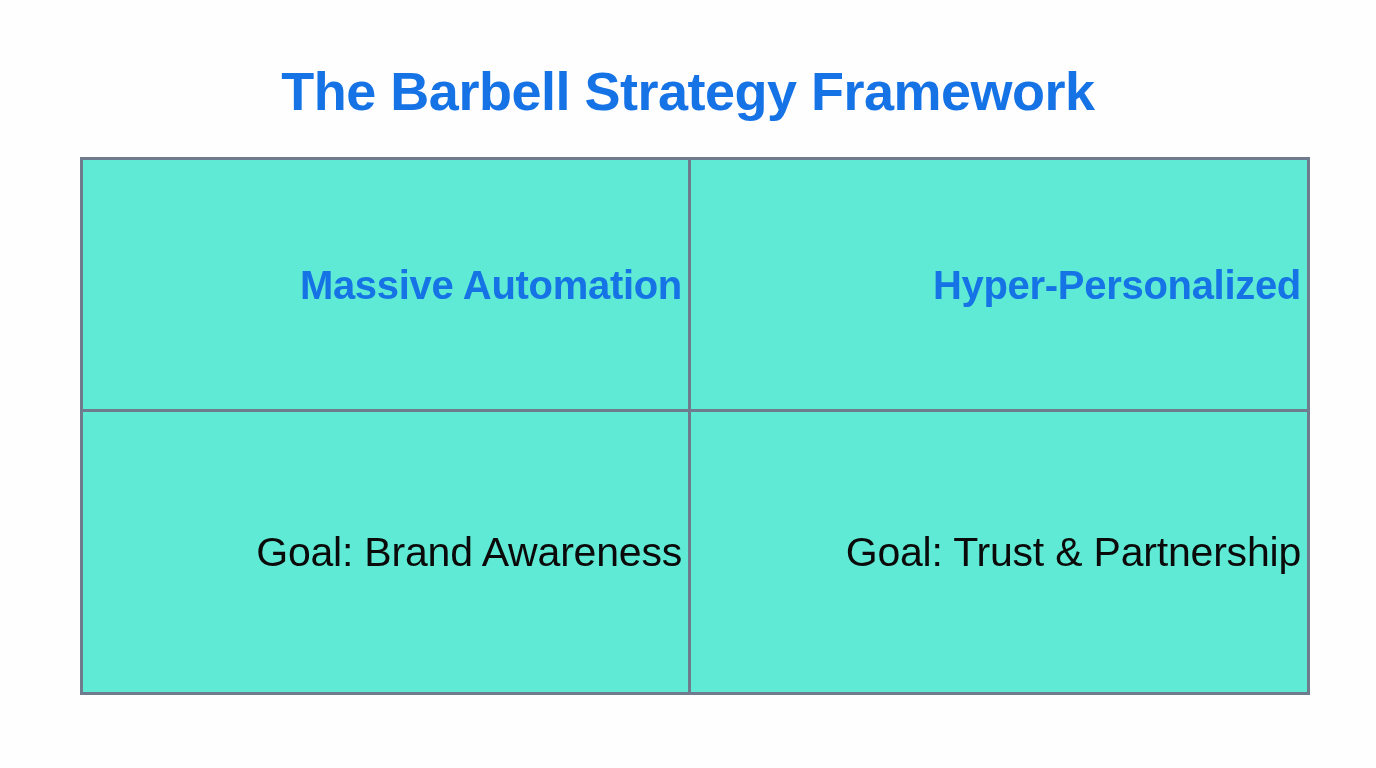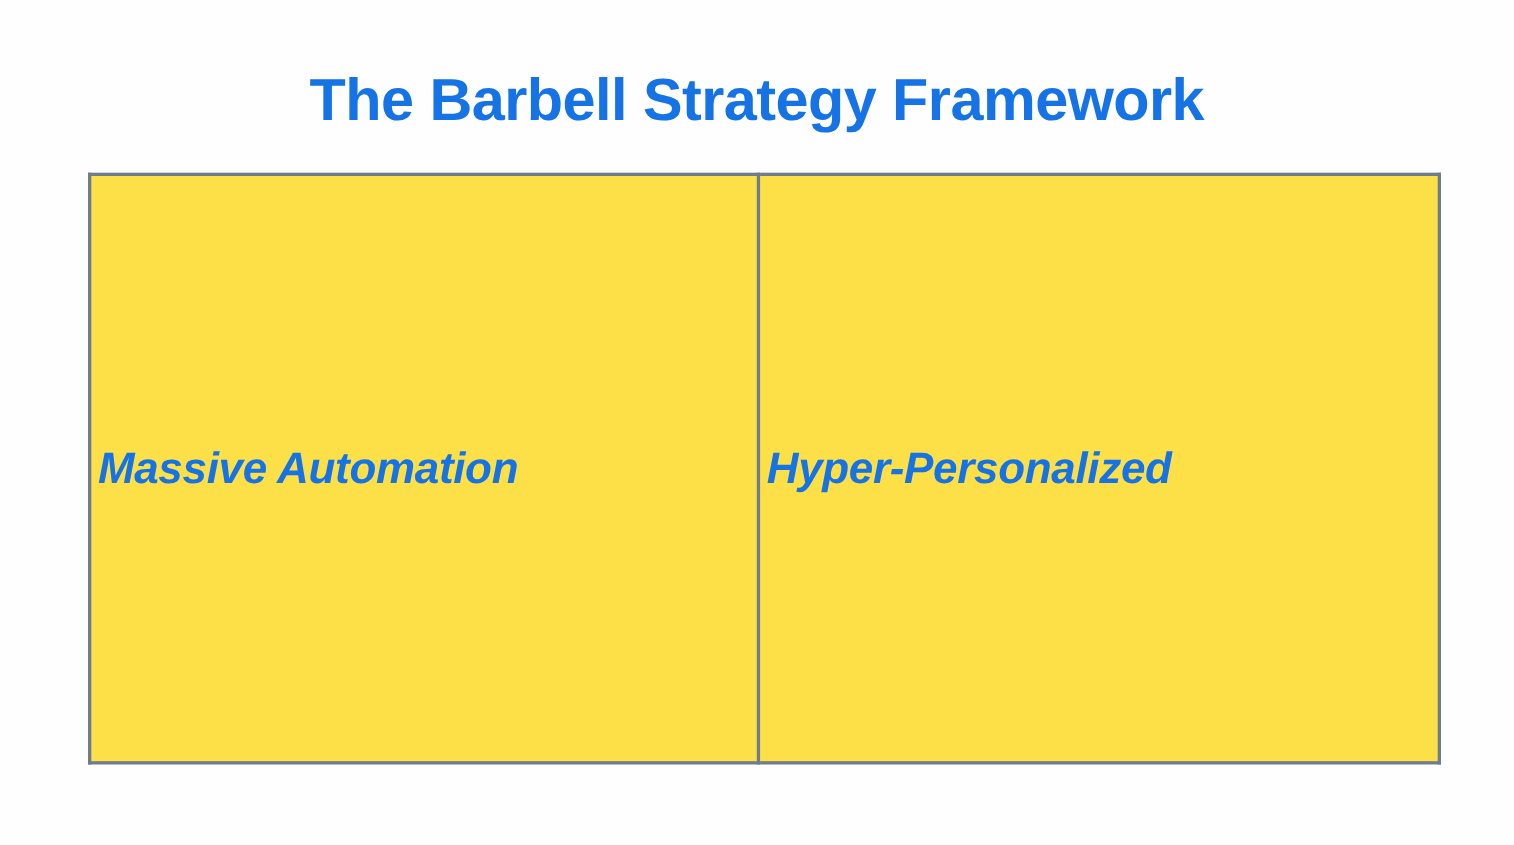--- a/index.html
+++ b/index.html
@@ -50,26 +50,25 @@
   table.matrix {
     width: 100%;
     height: 100%;
     border-collapse: collapse;
     table-layout: fixed;
     background: #ffffff;
   }
 
   table.matrix td {
     border: 3px solid #6e7c8d;
-    text-align: left;
+    text-align: right;
     vertical-align: middle;
     padding: 0 6px;
     box-sizing: border-box;
-    background: #fde047;
-    font-style: italic;
+    background: #5eead4;
   }
 
   table.matrix tr.header-row td {
     height: 123px;
   }
   table.matrix tr.body-row td {
     height: 138px;
   }
 
   .col-left  { width: 608px; }
@@ -108,18 +107,26 @@
           <td class="col-left">
             <span class="header-cell-text">Massive Automation</span>
           </td>
           <td class="col-right">
             <span class="header-cell-text">Hyper-Personalized</span>
           </td>
         </tr>
 
 
 
+        <tr class="body-row">
+          <td class="col-left">
+            <span class="body-cell-text">Goal: Brand Awareness</span>
+          </td>
+          <td class="col-right">
+            <span class="body-cell-text">Goal: Trust &amp; Partnership</span>
+          </td>
+        </tr>
 
       </tbody>
     </table>
   </div>
 
 </div>
 
 </body></html>

